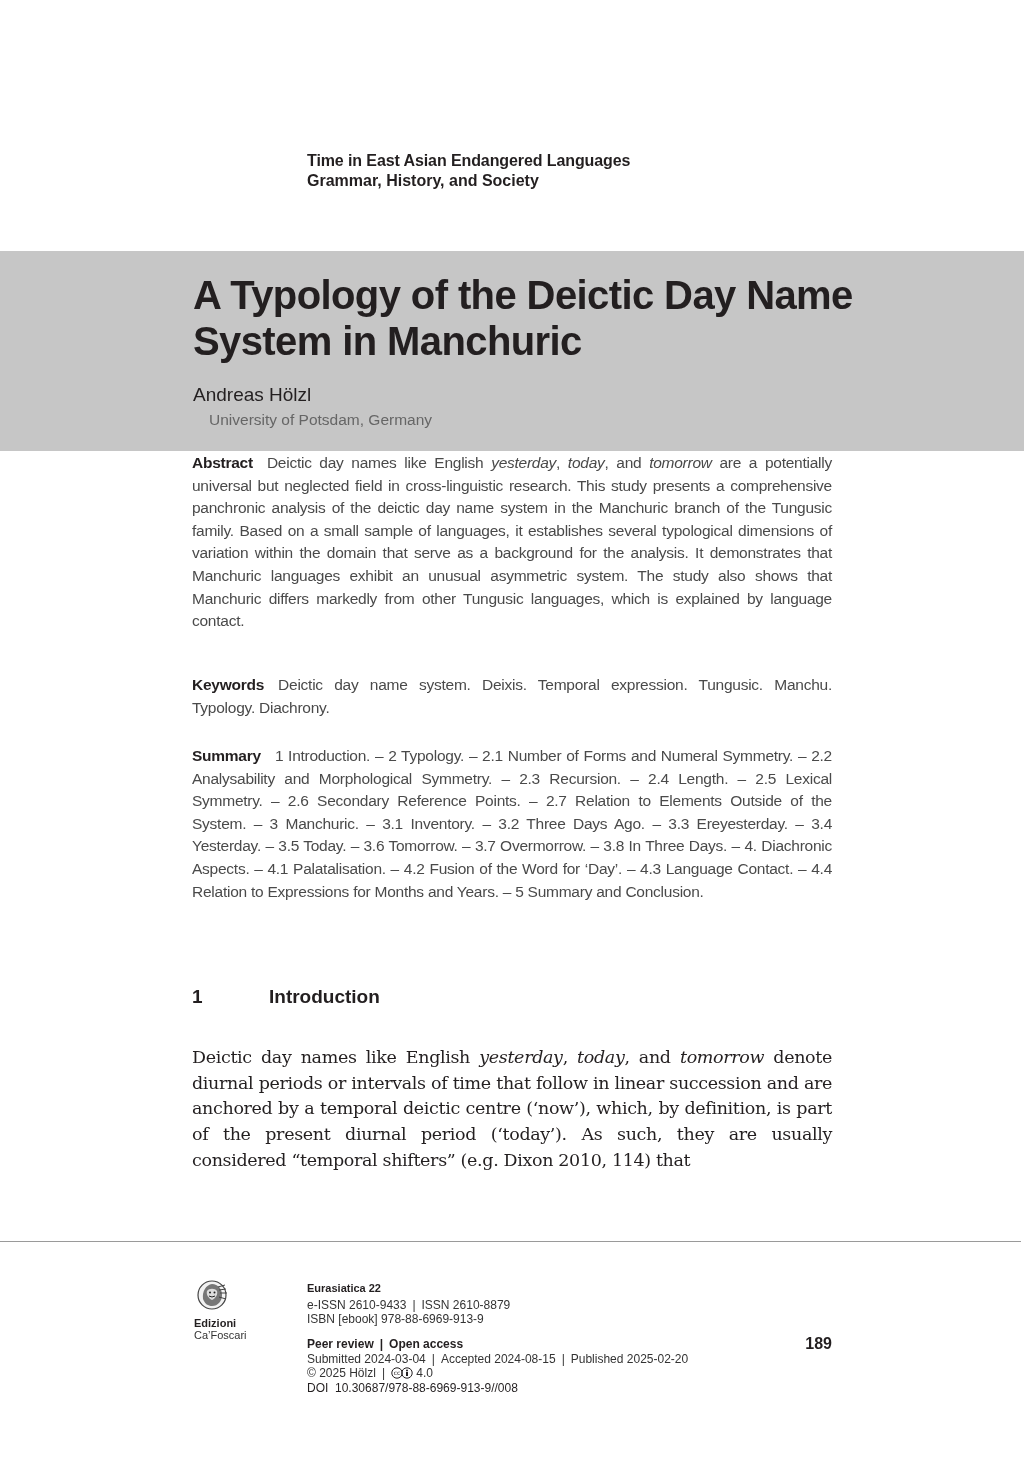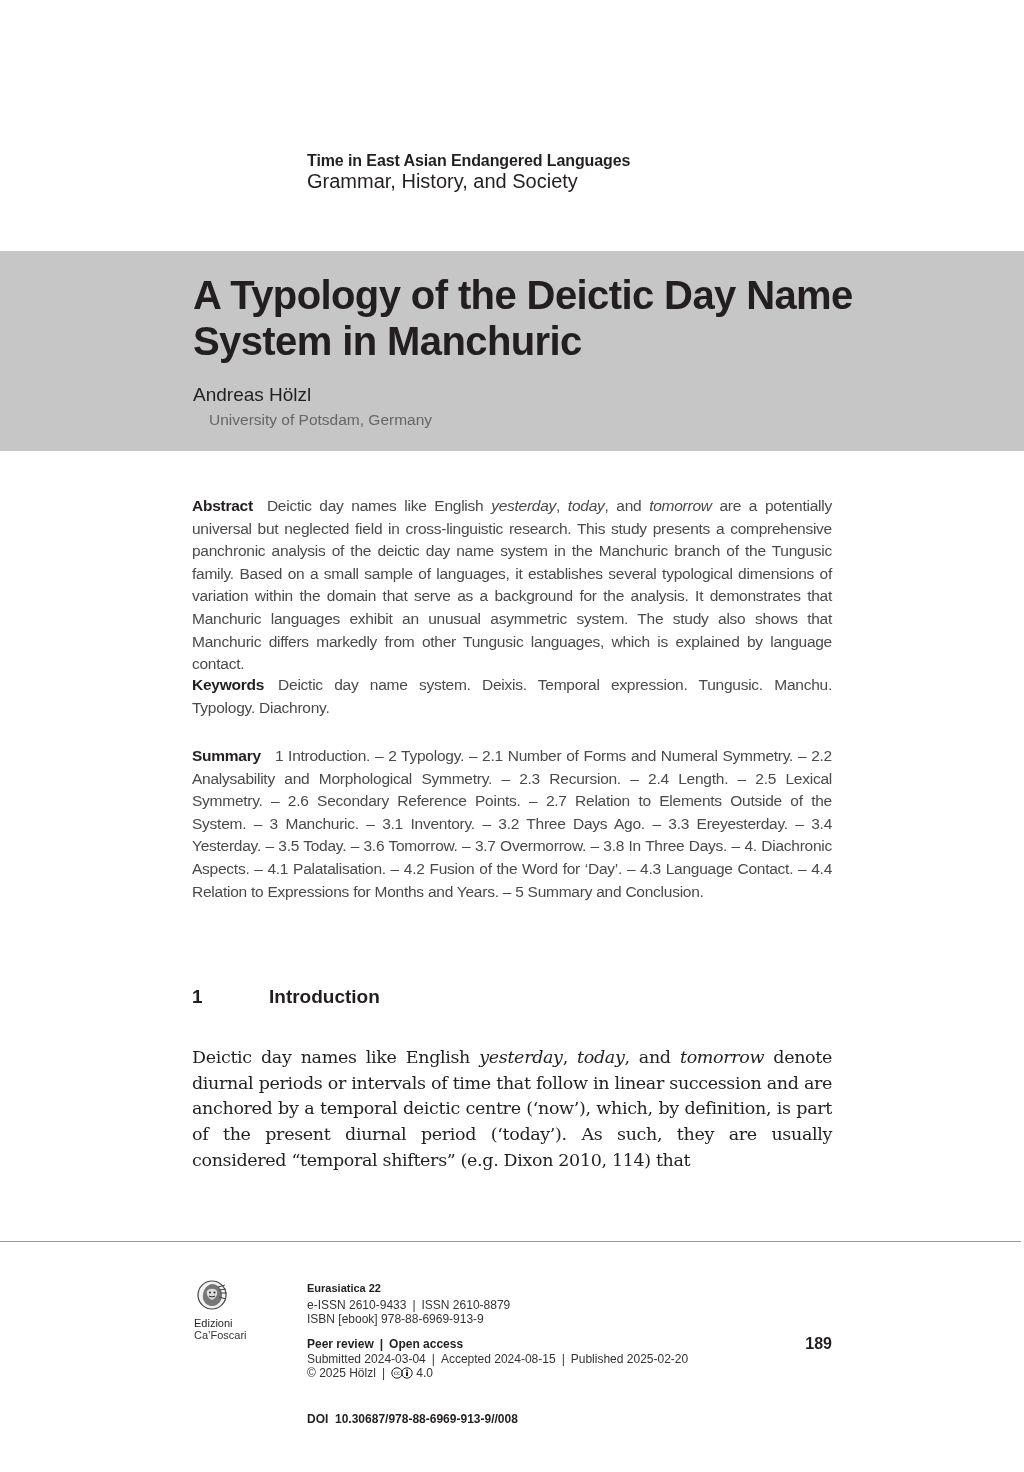--- a/index.html
+++ b/index.html
@@ -6,60 +6,60 @@
   body {
     width: 1024px; height: 1472px; position: relative; overflow: hidden;
     background: #ffffff; color: #231f20;
     font-family: "Liberation Sans", "DejaVu Sans", sans-serif;
   }
   .abs { position: absolute; }
 
   
   .vol { left: 307px; top: 151px; width: 500px; }
   .vol-title { font-size: 16px; font-weight: bold; line-height: 20px; color: #231f20; letter-spacing: -0.1px; }
-  .vol-sub { font-size: 20px; line-height: 20px; color: #231f20; }
+  .vol-sub { font-size: 16px; line-height: 20px; color: #231f20; font-weight: bold; }
   .vol-ed { font-size: 15.5px; line-height: 20px; color: #555; margin-top: 4px; }
 
   
   .band { left: 0; top: 251px; width: 1024px; height: 200px; background: #c6c6c6; }
   .title { left: 193px; top: 272px; width: 700px; font-size: 40px; font-weight: bold; line-height: 46px; color: #231f20; letter-spacing: -0.6px; }
   .author { left: 193px; top: 384px; font-size: 19px; line-height: 22px; color: #231f20; }
   .affil { left: 193px; top: 410px; font-size: 15.5px; line-height: 20px; color: #666; margin-left: 16px; }
 
   
   .block { left: 192px; width: 640px; font-size: 15.5px; line-height: 22.6px; color: #4a4a4a; text-align: justify; letter-spacing: -0.25px; }
   .block .lbl { font-weight: bold; color: #231f20; margin-right: 14px; }
-  .abstract { top: 495px; }
+  .abstract { top: 452px; }
   .keywords { top: 674px; }
   .summary { top: 745px; }
 
   
   .sec { left: 192px; top: 985px; font-size: 19px; font-weight: bold; color: #231f20; line-height: 24px; }
   .sec-num { position: absolute; left: 0; }
   .sec-title { position: absolute; left: 77px; white-space: nowrap; }
 
   
   .body { left: 192px; top: 1045px; width: 640px; font-family: "DejaVu Serif", "Liberation Serif", serif;
           font-size: 17.5px; line-height: 25.7px; color: #231f20; text-align: justify; letter-spacing: -0.35px; }
 
   
   .rule { left: 0; top: 1241px; width: 1021px; height: 1px; background: #9a9a9a; }
   .logo { left: 194px; top: 1279px; width: 50px; }
   .logo-mark { width: 32px; height: 32px; margin-left: 2px; }
-  .logo-l1 { font-size: 11px; font-weight: normal; line-height: 12px; color: #231f20; margin-top: 2px; }
+  .logo-l1 { font-size: 11px; font-weight: bold; line-height: 12px; color: #231f20; margin-top: 2px; }
   .logo-l2 { font-size: 11px; line-height: 12px; color: #333; }
 
   .ft { left: 307px; width: 540px; color: #231f20; }
   .journal { top: 1278px; font-size: 11px; font-weight: bold; line-height: 20px; }
   .issn { top: 1298px; font-size: 12px; line-height: 14px; color: #333; }
   .isbn { top: 1312px; font-size: 12px; line-height: 14px; color: #333; }
   .peer { top: 1337px; font-size: 12px; font-weight: bold; line-height: 14px; }
   .dates { top: 1352px; font-size: 12px; line-height: 14px; color: #333; }
   .copy { top: 1366px; font-size: 12px; line-height: 14px; color: #333; }
-  .doi { top: 1381px; font-size: 12px; font-weight: bold; line-height: 14px; margin-top: 31px; }
+  .doi { top: 1381px; font-size: 12px; font-weight: normal; line-height: 14px; }
   .pageno { left: 790px; top: 1337px; width: 42px; text-align: right; font-size: 16px; font-weight: bold; line-height: 14px; color: #231f20; }
   .sep { margin: 0 6px; }
   .cc { display: inline-block; vertical-align: -2px; }
 </style>
 </head>
 <body>
 
 <div class="abs vol">
   <div class="vol-title">Time in East Asian Endangered Languages</div>
   <div class="vol-sub">Grammar, History, and Society</div>

